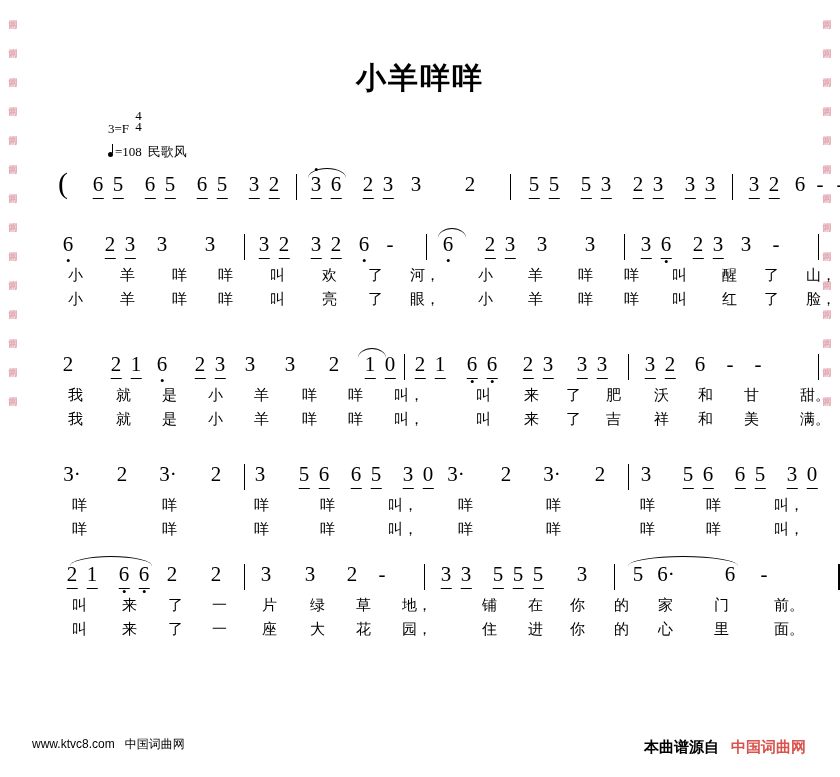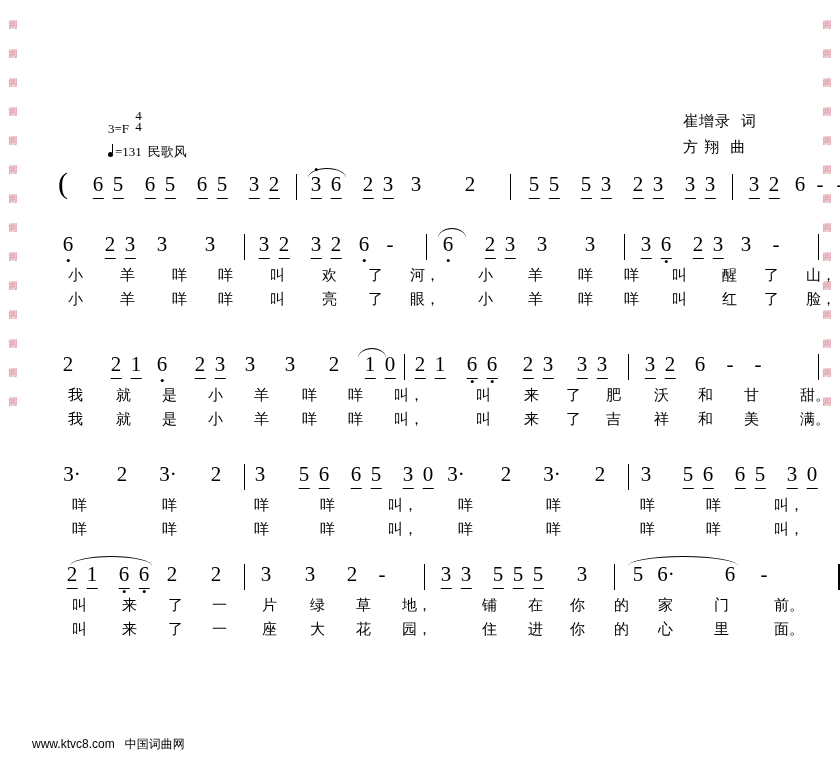--- a/index.html
+++ b/index.html
@@ -264,38 +264,31 @@
       <div class="wm-item">词曲网</div>
       <div class="wm-item">词曲网</div>
       <div class="wm-item">词曲网</div>
       <div class="wm-item">词曲网</div>
       <div class="wm-item">词曲网</div>
       <div class="wm-item">词曲网</div>
     </div>
 
   <div class="sheet">
 
-
-    <div class="credits">
-      <div>
-        <span class="name">崔增录</span><span class="role">词</span>
-      </div>
-      <div>
-        <span class="name">方  翔</span><span class="role">曲</span>
-      </div>
-    </div>
+    <div class="title">小羊咩咩</div>
+
 
     <div class="meta">
       <span class="keysig">3=F</span>
       <span class="timesig">
         <span class="num">4</span>
         <span class="den">4</span>
       </span>
       <div class="tempo">
-        <span class="notehead"></span><span>=131</span><span class="style">民歌风</span>
+        <span class="notehead"></span><span>=108</span><span class="style">民歌风</span>
       </div>
     </div>
 
     <div id="systems-host">
         <div class="system" style="top: 172px;">
           <div class="notes">
             <span class="paren" style="left: 0px;">(</span>
             <span class="tok" style="left: 40px;"><span class="g u1">6</span></span>
             <span class="tok" style="left: 60px;"><span class="g u1">5</span></span>
             <span class="tok" style="left: 92px;"><span class="g u1">6</span></span>
@@ -581,14 +574,17 @@
       <div class="slur" style="top: 228px; left: 408px; width: 28px;"></div>
       <div class="slur" style="top: 348px; left: 328px; width: 28px;"></div>
       <div class="slur" style="top: 556px; left: 40px; width: 82px;"></div>
       <div class="slur" style="top: 556px; left: 598px; width: 110px;"></div>
     </div>
 
   <div class="footer">
     <span class="site">www.ktvc8.com</span><span>中国词曲网</span>
   </div>
 
+  <div class="footer-right">
+    <span>本曲谱源自</span><span class="brand">中国词曲网</span>
+  </div>
 
 </div>
 
 </body></html>

